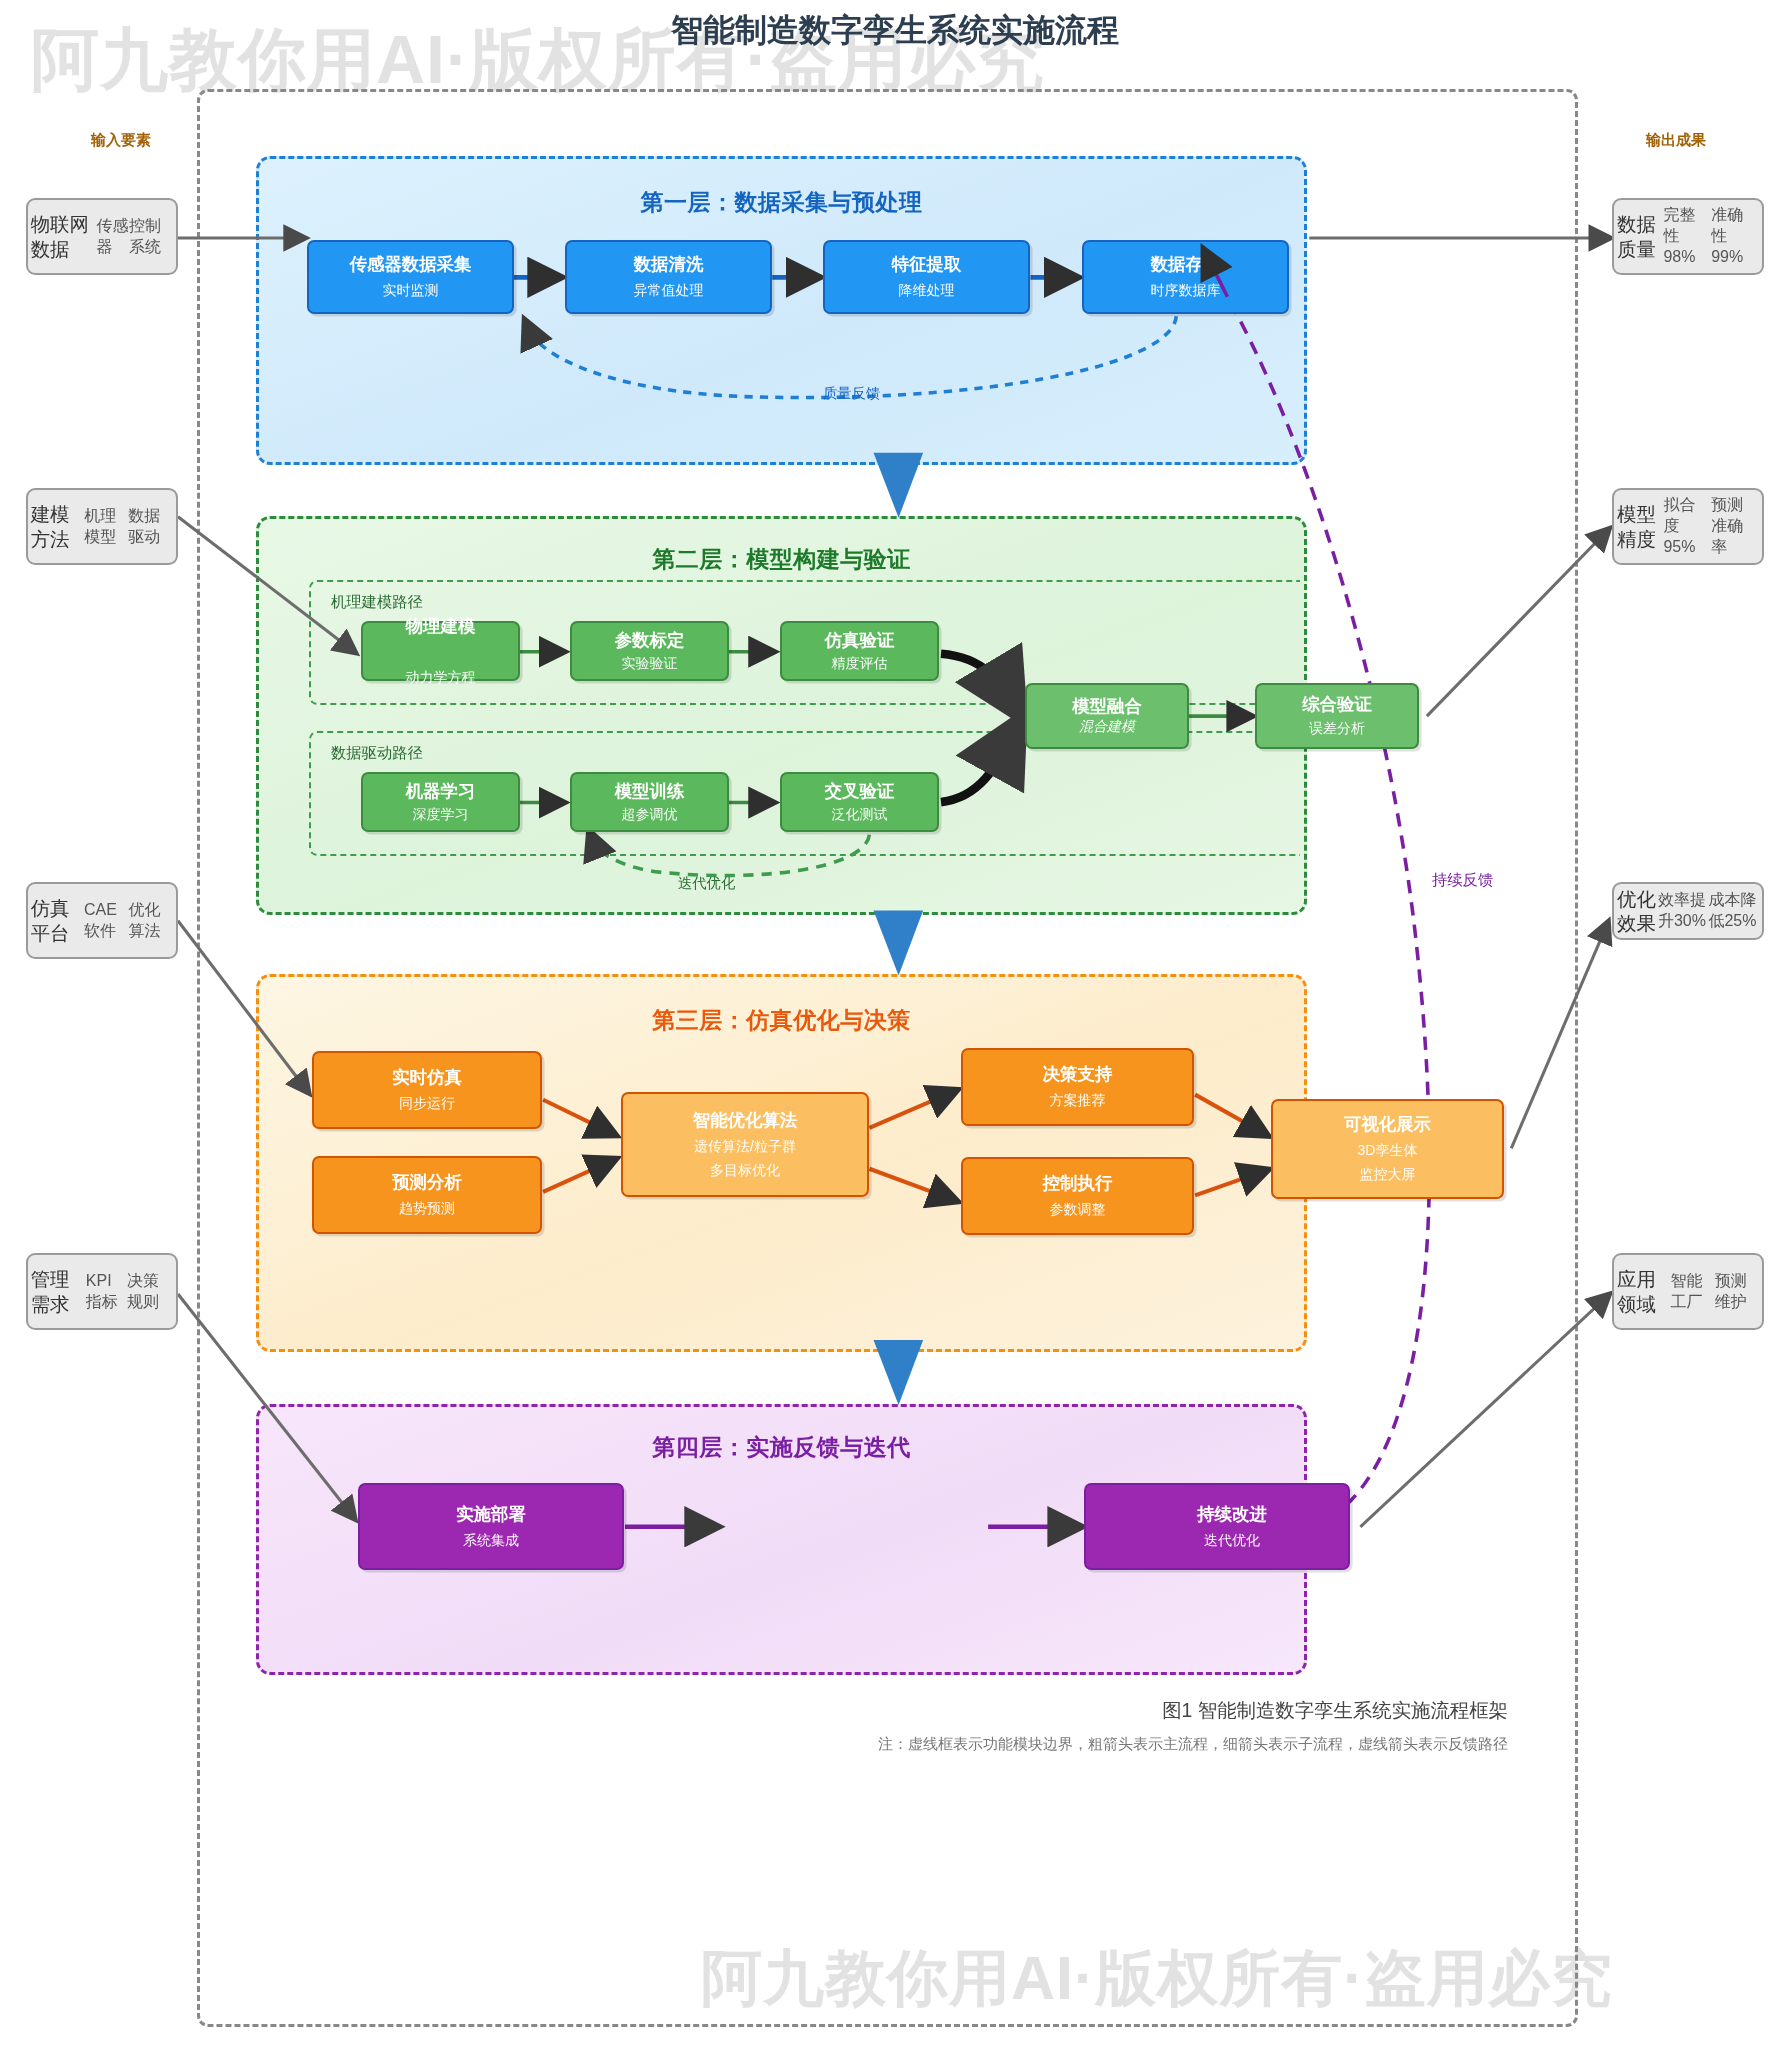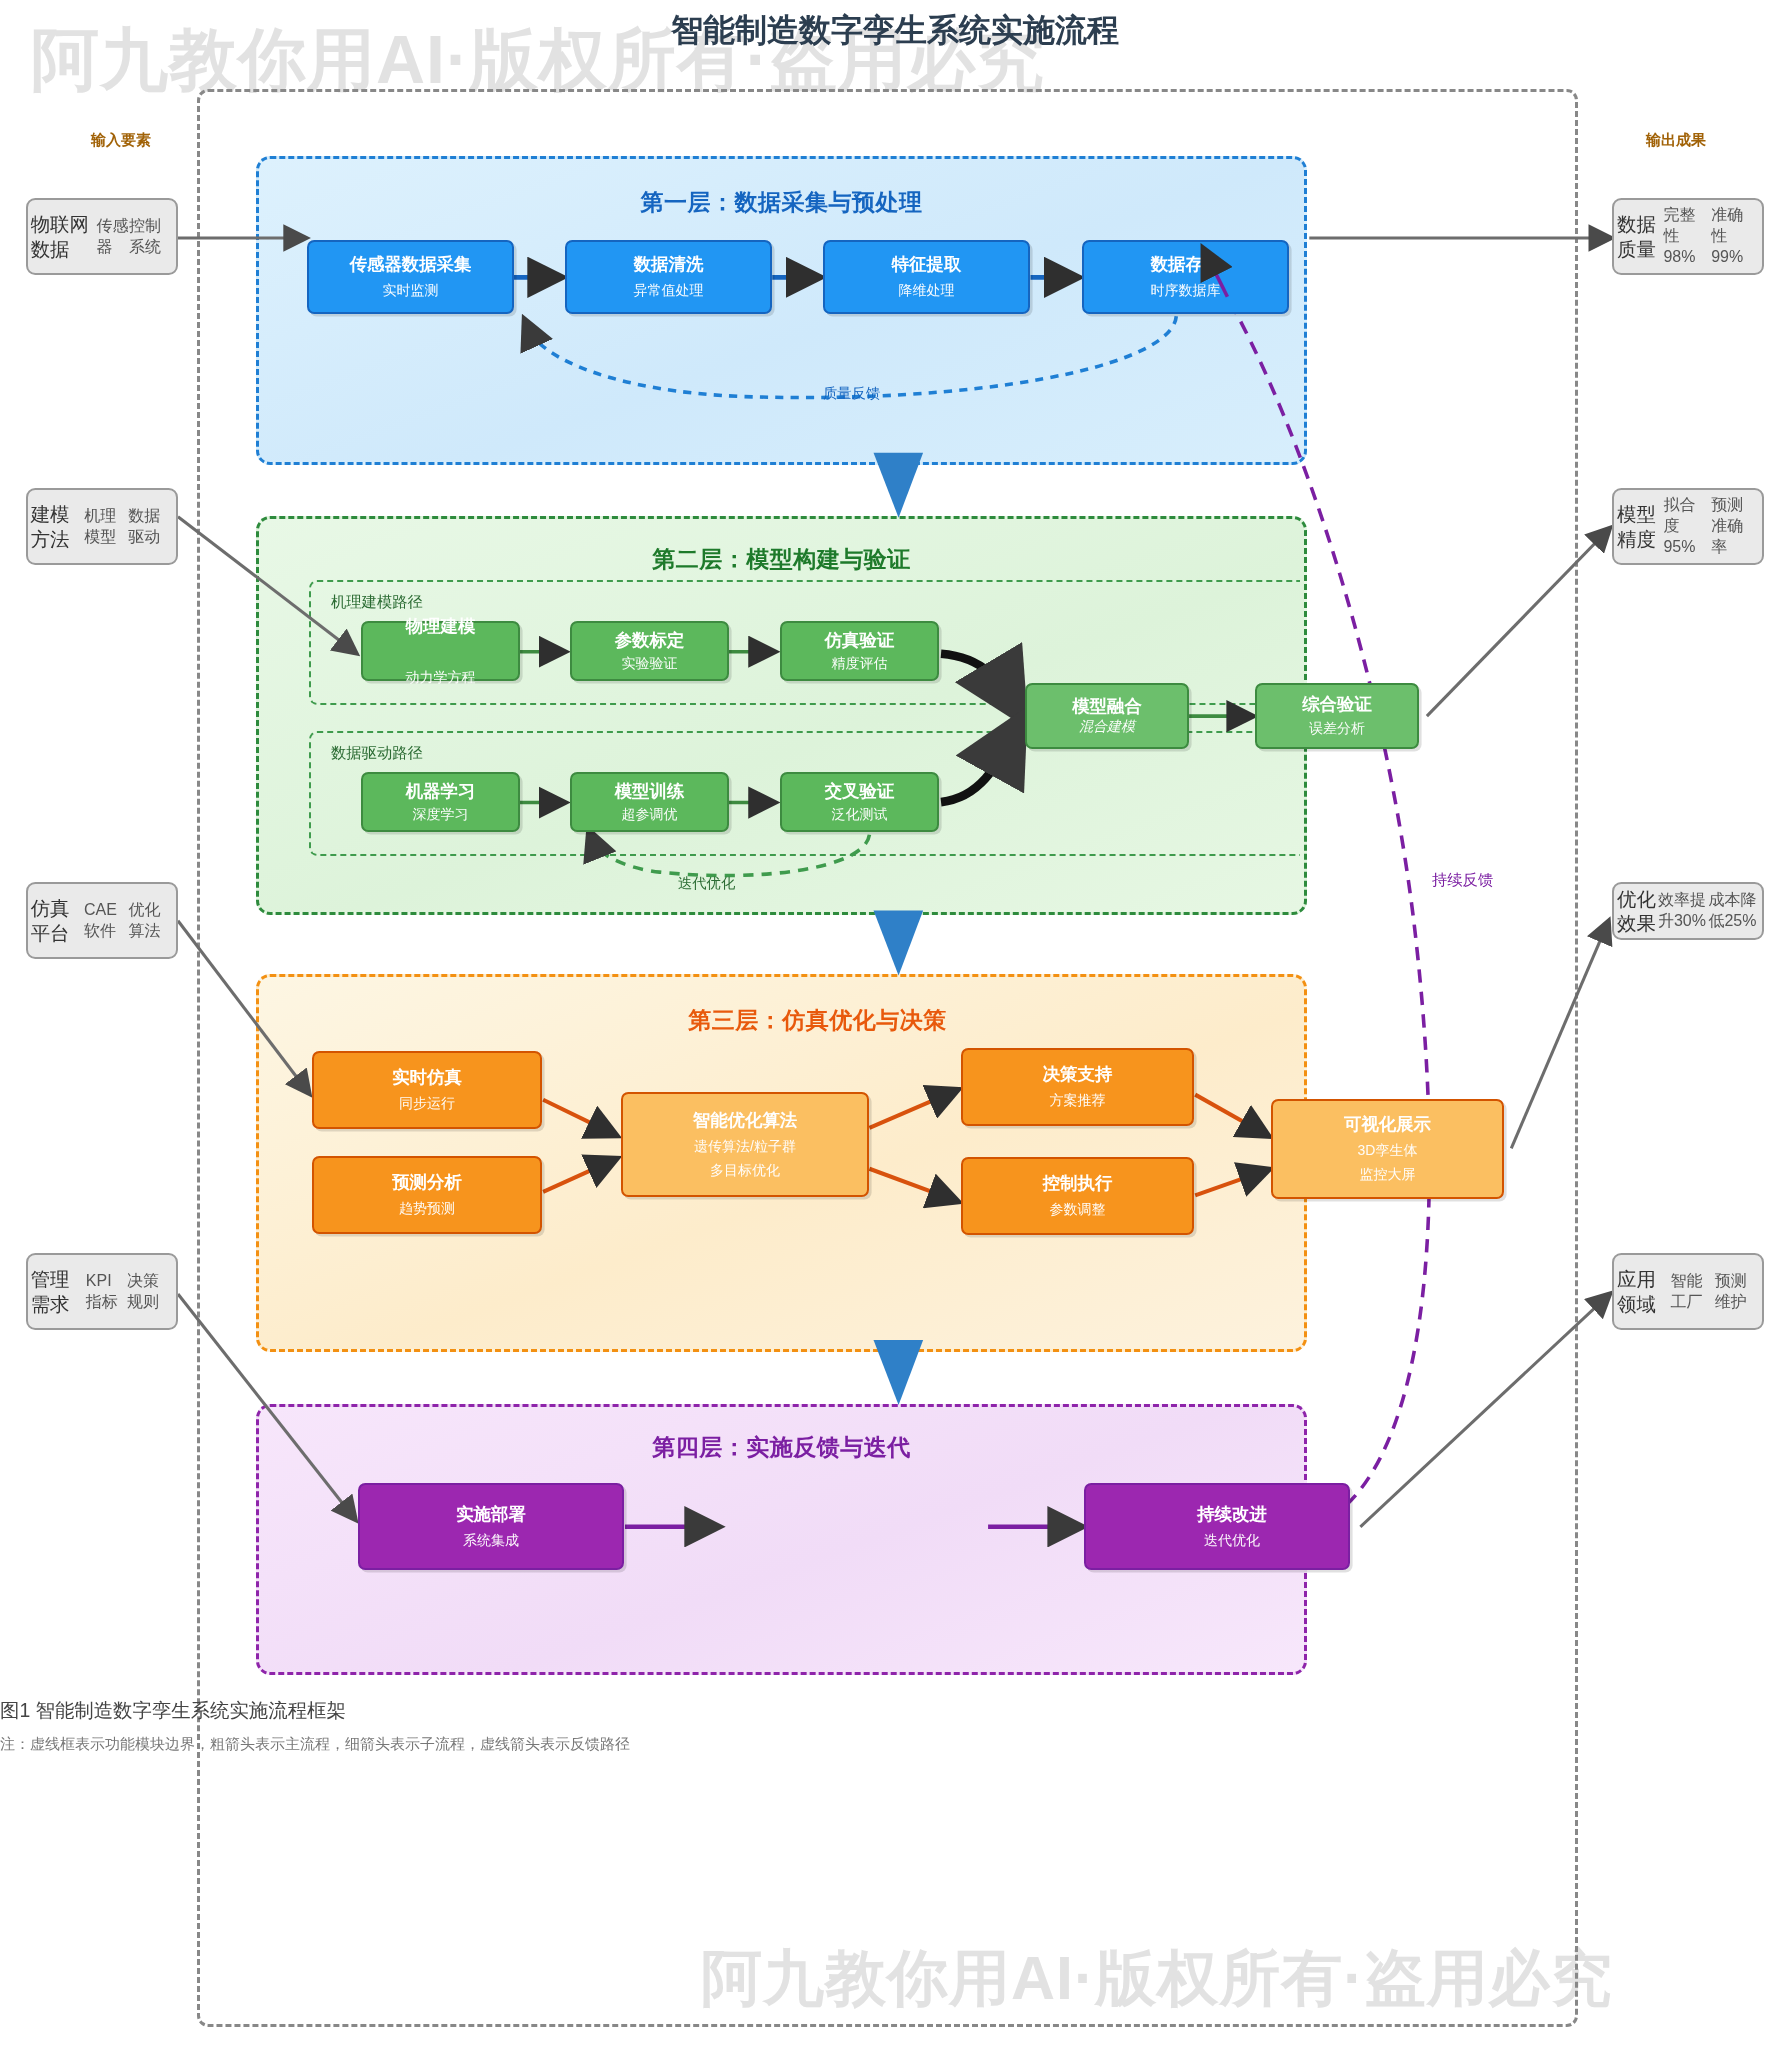--- a/index.html
+++ b/index.html
@@ -100,21 +100,21 @@
     border: 3.6px dashed #2e8b3d;
     background: linear-gradient(160deg, #e8f8e6 0%, #ddf3da 55%, #e6f7e3 100%);
   }
   .layer-2 .layer-title { top: 24.5px; color: #1e7a2b; }
 
   .layer-3 {
     left: 256px; top: 974px; width: 1051px; height: 378px;
     border: 3.6px dashed #f39012;
     background: linear-gradient(160deg, #fdf6e3 0%, #fdeccb 55%, #fdf2dd 100%);
   }
-  .layer-3 .layer-title { top: 28px; color: #e8590c; margin-left: 36px; }
+  .layer-3 .layer-title { top: 28px; color: #e8590c; }
 
   .layer-4 {
     left: 256px; top: 1404px; width: 1051px; height: 271px;
     border: 3.6px dashed #8e24aa;
     background: linear-gradient(160deg, #f7e6fb 0%, #f1dcf7 55%, #f7e7fb 100%);
   }
   .layer-4 .layer-title { top: 24.5px; color: #7b1fa2; }
 
   
   .node {
@@ -160,21 +160,21 @@
     white-space: nowrap;
   }
   .fb-blue   { color: #1565c0; }
   .fb-green  { color: #2b6b33; }
   .fb-purple { color: #7b1fa2; font-size: 15.3px; }
 
   
   .fig-caption {
     position: absolute;
     left: 0; width: 1508px;
-    text-align: left;
+    text-align: right;
     z-index: 12;
   }
   .fig-caption.main { top: 1697px; font-size: 19.4px; color: #444; }
   .fig-caption.note { top: 1735px; font-size: 15px; color: #777; }
 
   svg.overlay { position: absolute; left: 0; top: 0; width: 1790px; height: 2046px; z-index: 9; pointer-events: none; }
   svg.overlay-top { z-index: 16; }
 </style>
 </head>
 <body>

